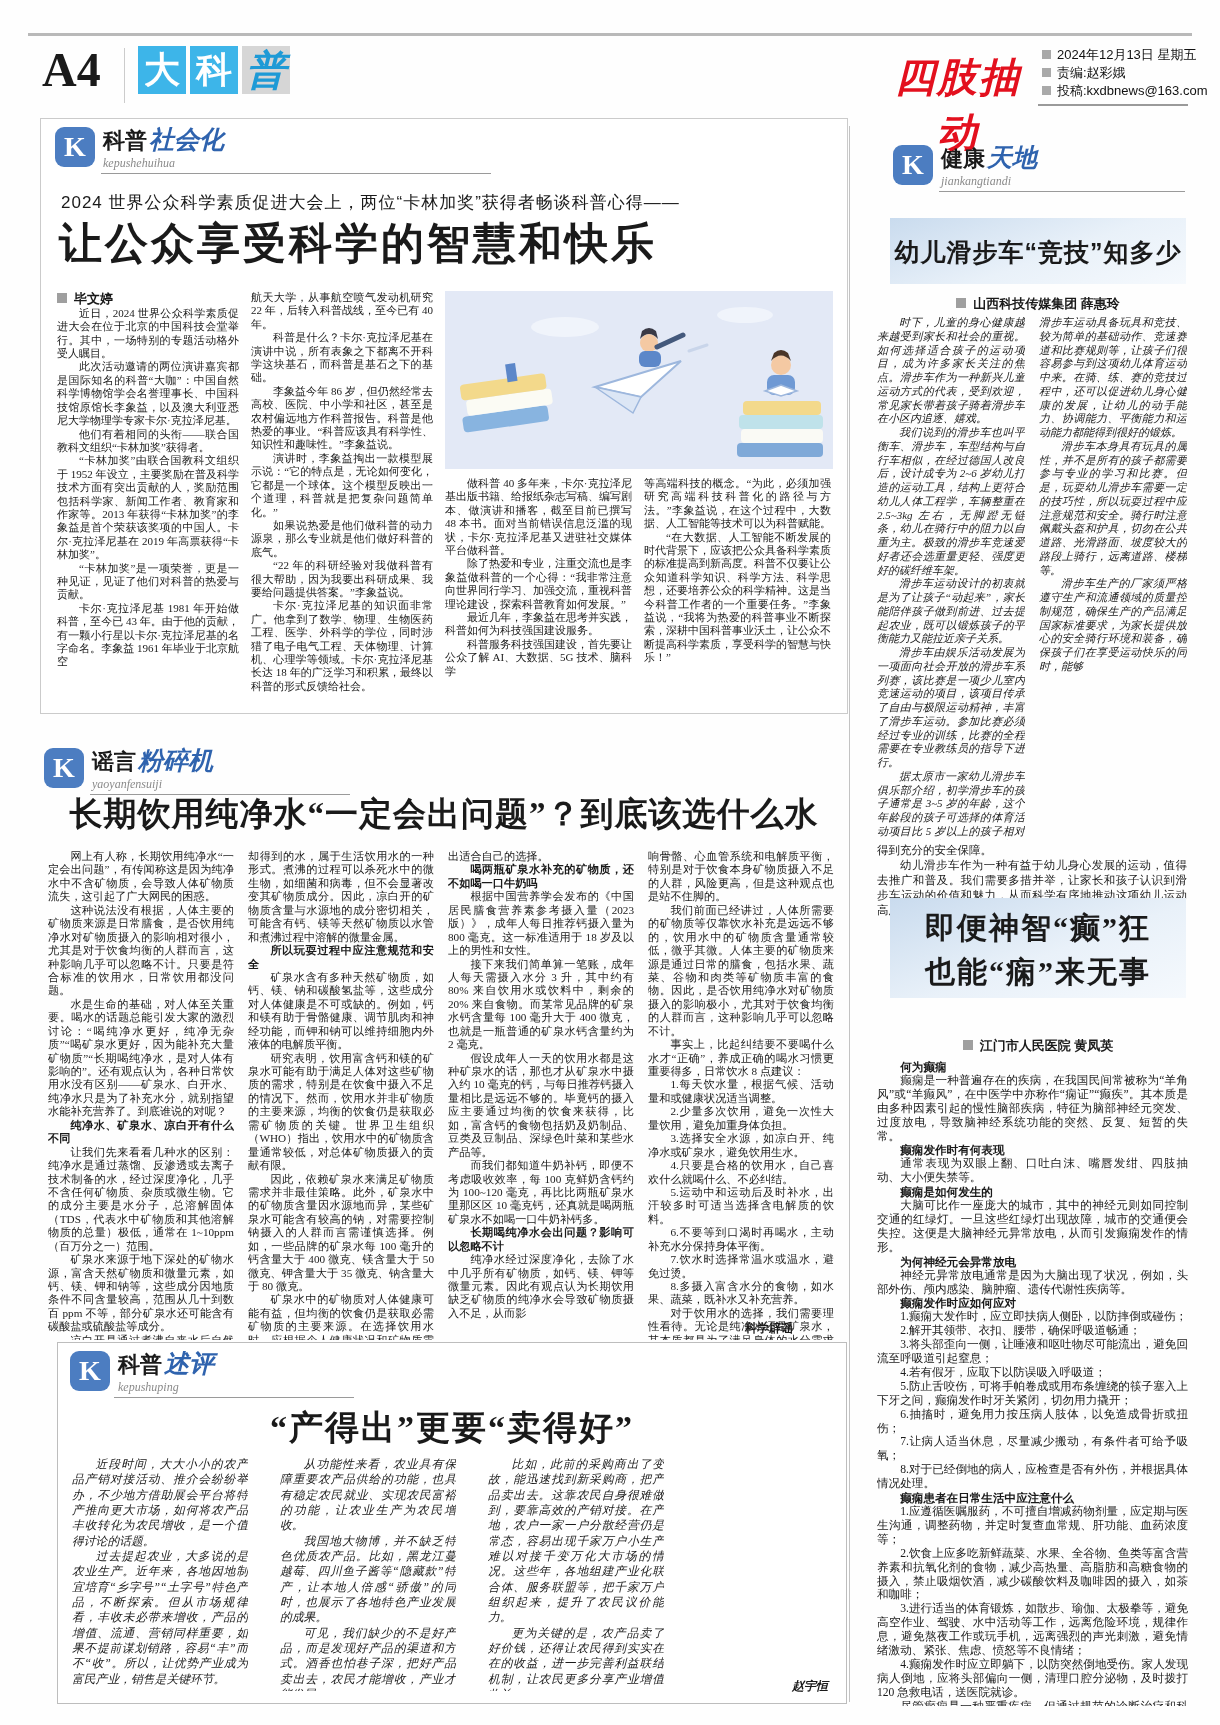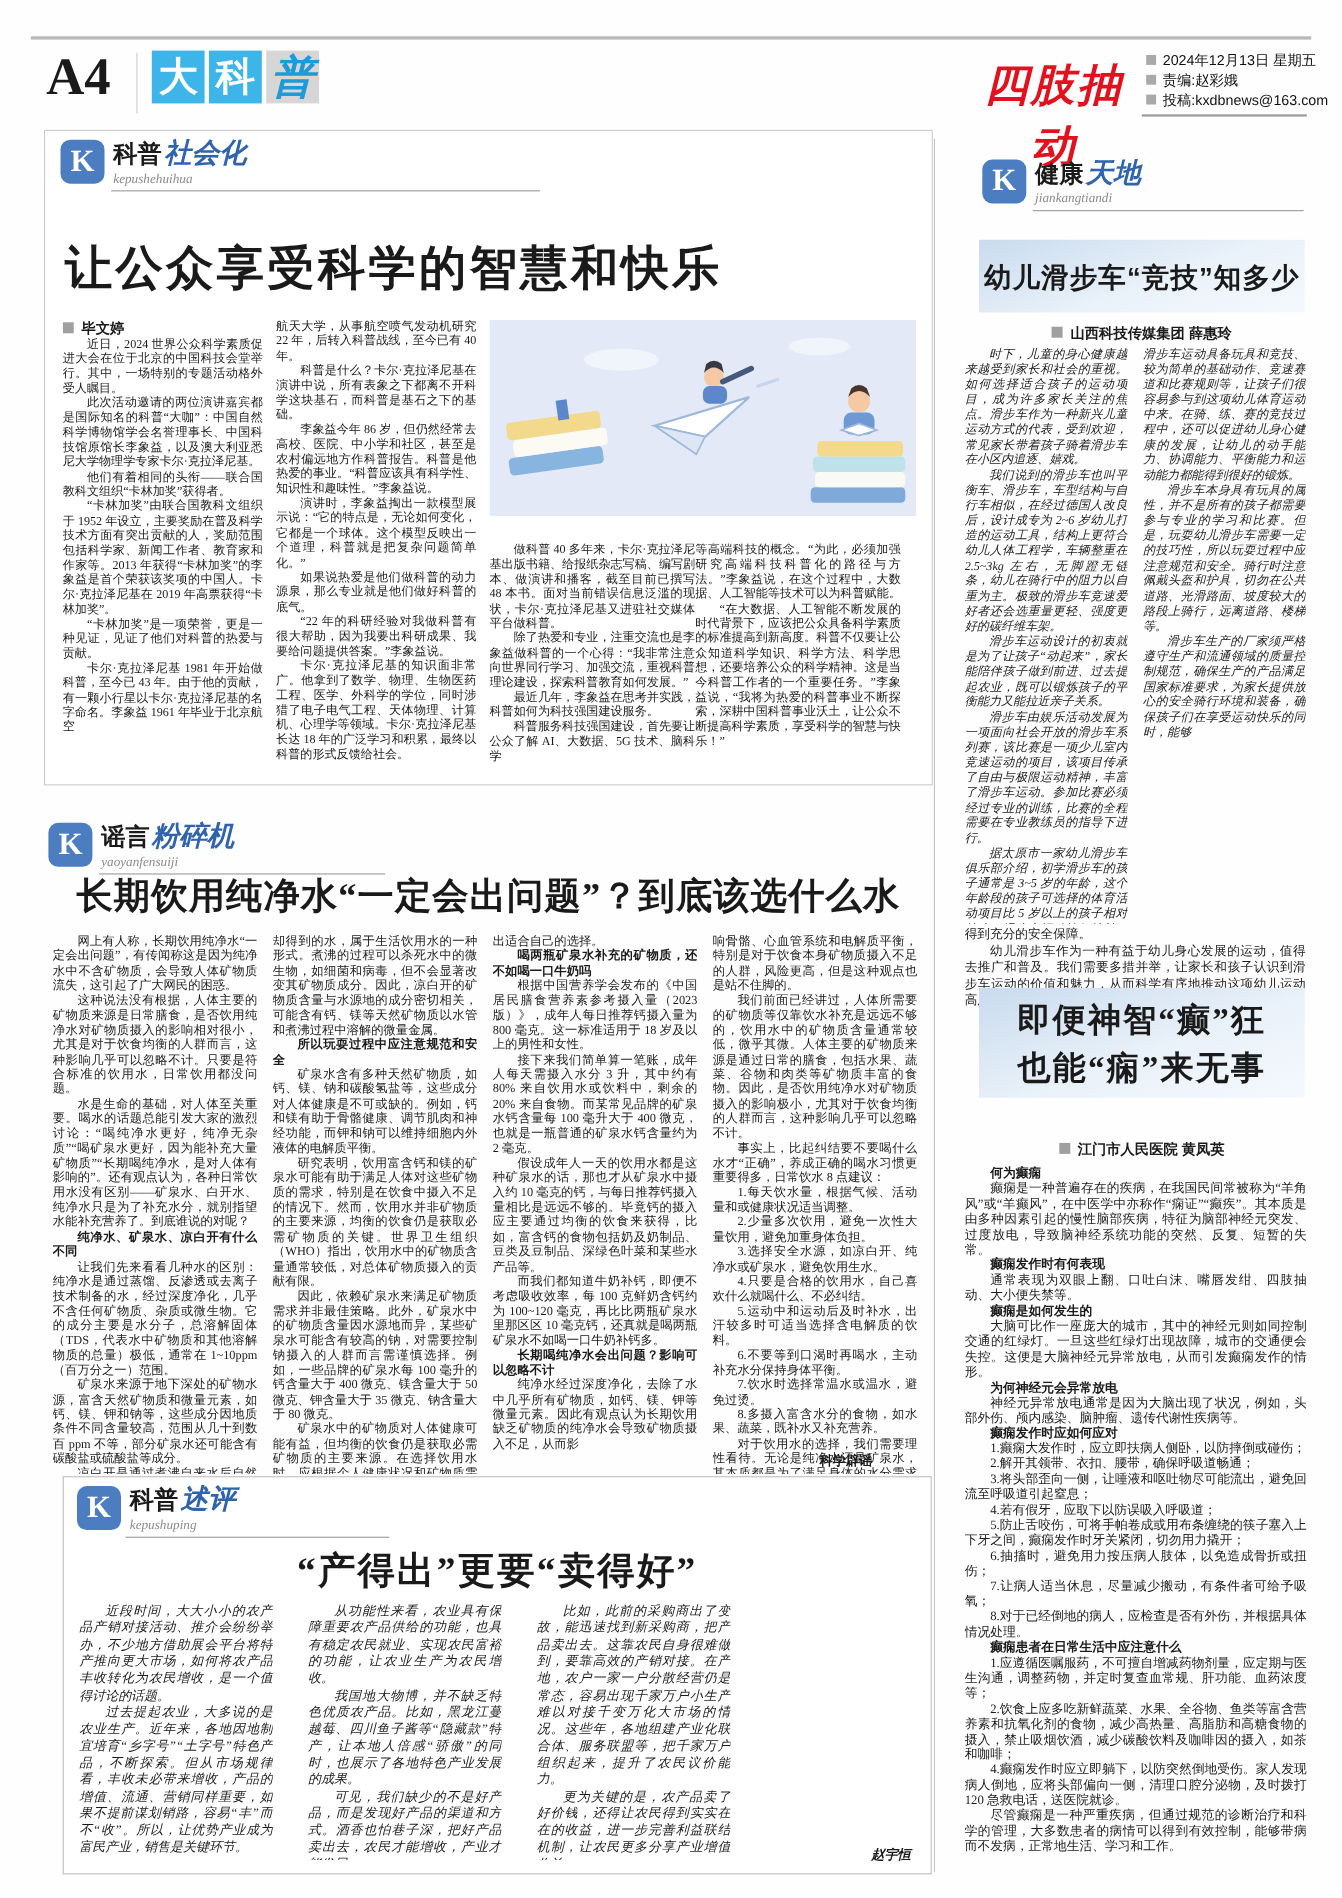--- a/index.html
+++ b/index.html
@@ -95,20 +95,21 @@
     <div class="abs badge-row" style="left:14px;top:8px;">
       <div class="ktile">K</div>
       <div class="badge-text">
         <div class="badge-line1">
           <span class="black">科普</span><span class="blue">社会化</span>
         </div>
         <div class="badge-pinyin">kepushehuihua</div>
       </div>
     </div>
     <div class="badge-underline" style="left:60px;top:54px;width:390px;"></div>
+    <div class="abs kicker" style="left:20px;top:72px;width:760px;">2024 世界公众科学素质促进大会上，两位“卡林加奖”获得者畅谈科普心得——</div>
     <div class="abs big-title" style="left:18px;top:96px;width:780px;">让公众享受科学的智慧和快乐</div>
     <div class="abs cols s1-cols" style="left:16px;top:172px;width:776px;height:414px;gap:12px;">
       <div class="col" style="width:182px;height:414px;">
         <p class="byline">毕文婷</p>
         <div>
             <p class="li-p">近日，2024 世界公众科学素质促进大会在位于北京的中国科技会堂举行。其中，一场特别的专题活动格外受人瞩目。</p>
             <p class="li-p">此次活动邀请的两位演讲嘉宾都是国际知名的科普“大咖”：中国自然科学博物馆学会名誉理事长、中国科技馆原馆长李象益，以及澳大利亚悉尼大学物理学专家卡尔·克拉泽尼基。</p>
             <p class="li-p">他们有着相同的头衔——联合国教科文组织“卡林加奖”获得者。</p>
             <p class="li-p">“卡林加奖”由联合国教科文组织于 1952 年设立，主要奖励在普及科学技术方面有突出贡献的人，奖励范围包括科学家、新闻工作者、教育家和作家等。2013 年获得“卡林加奖”的李象益是首个荣获该奖项的中国人。卡尔·克拉泽尼基在 2019 年高票获得“卡林加奖”。</p>
             <p class="li-p">“卡林加奖”是一项荣誉，更是一种见证，见证了他们对科普的热爱与贡献。</p>
@@ -147,21 +148,21 @@
 
           <rect x="292" y="152" width="86" height="14" rx="4" fill="#7fa9d8"></rect>
           <rect x="296" y="138" width="82" height="14" rx="4" fill="#fafaf5"></rect>
           <rect x="294" y="124" width="84" height="14" rx="4" fill="#bfe2ea"></rect>
           <rect x="298" y="110" width="78" height="14" rx="4" fill="#f3d98b"></rect>
           <circle cx="336" cy="74" r="10" fill="#f4c9a3"></circle>
           <path d="M326,70 q10,-11 20,0 l-3,-8 q-7,-6 -14,0 z" fill="#4a3628"></path>
           <rect x="322" y="84" width="28" height="20" rx="7" fill="#6f99d4"></rect>
           <path d="M320,100 l16,-6 16,6 -16,5 z" fill="#ffffff" stroke="#9db7dd" stroke-width="1.5"></path>
         </svg>
-        <div class="cols" style="margin-top:20px;">
+        <div class="cols" style="margin-top:4px;gap:12px;">
           <div class="col" style="width:187px;height:228px;">
               <p class="li-p">做科普 40 多年来，卡尔·克拉泽尼基出版书籍、给报纸杂志写稿、编写剧本、做演讲和播客，截至目前已撰写 48 本书。面对当前错误信息泛滥的现状，卡尔·克拉泽尼基又进驻社交媒体平台做科普。</p>
               <p class="li-p">除了热爱和专业，注重交流也是李象益做科普的一个心得：“我非常注意向世界同行学习、加强交流，重视科普理论建设，探索科普教育如何发展。”</p>
               <p class="li-p">最近几年，李象益在思考并实践，科普如何为科技强国建设服务。</p>
               <p class="li-p">科普服务科技强国建设，首先要让公众了解 AI、大数据、5G 技术、脑科学</p>
             </div>
           <div class="col" style="width:187px;height:228px;">
               <p class="li-cont">等高端科技的概念。“为此，必须加强研究高端科技科普化的路径与方法。”李象益说，在这个过程中，大数据、人工智能等技术可以为科普赋能。</p>
               <p class="li-p">“在大数据、人工智能不断发展的时代背景下，应该把公众具备科学素质的标准提高到新高度。科普不仅要让公众知道科学知识、科学方法、科学思想，还要培养公众的科学精神。这是当今科普工作者的一个重要任务。”李象益说，“我将为热爱的科普事业不断探索，深耕中国科普事业沃土，让公众不断提高科学素质，享受科学的智慧与快乐！”</p>
             </div>
@@ -314,17 +315,18 @@
       <p class="li-p">2.解开其领带、衣扣、腰带，确保呼吸道畅通；</p>
       <p class="li-p">3.将头部歪向一侧，让唾液和呕吐物尽可能流出，避免回流至呼吸道引起窒息；</p>
       <p class="li-p">4.若有假牙，应取下以防误吸入呼吸道；</p>
       <p class="li-p">5.防止舌咬伤，可将手帕卷成或用布条缠绕的筷子塞入上下牙之间，癫痫发作时牙关紧闭，切勿用力撬开；</p>
       <p class="li-p">6.抽搐时，避免用力按压病人肢体，以免造成骨折或扭伤；</p>
       <p class="li-p">7.让病人适当休息，尽量减少搬动，有条件者可给予吸氧；</p>
       <p class="li-p">8.对于已经倒地的病人，应检查是否有外伤，并根据具体情况处理。</p>
       <p class="li-h">癫痫患者在日常生活中应注意什么</p>
       <p class="li-p">1.应遵循医嘱服药，不可擅自增减药物剂量，应定期与医生沟通，调整药物，并定时复查血常规、肝功能、血药浓度等；</p>
       <p class="li-p">2.饮食上应多吃新鲜蔬菜、水果、全谷物、鱼类等富含营养素和抗氧化剂的食物，减少高热量、高脂肪和高糖食物的摄入，禁止吸烟饮酒，减少碳酸饮料及咖啡因的摄入，如茶和咖啡；</p>
+      <p class="li-p">3.进行适当的体育锻炼，如散步、瑜伽、太极拳等，避免高空作业、驾驶、水中活动等工作，远离危险环境，规律作息，避免熬夜工作或玩手机，远离强烈的声光刺激，避免情绪激动、紧张、焦虑、愤怒等不良情绪；</p>
       <p class="li-p">4.癫痫发作时应立即躺下，以防突然倒地受伤。家人发现病人倒地，应将头部偏向一侧，清理口腔分泌物，及时拨打 120 急救电话，送医院就诊。</p>
       <p class="li-p">尽管癫痫是一种严重疾病，但通过规范的诊断治疗和科学的管理，大多数患者的病情可以得到有效控制，能够带病而不发病，正常地生活、学习和工作。</p>
     </div>
 
 </div>
 
 </body></html>

